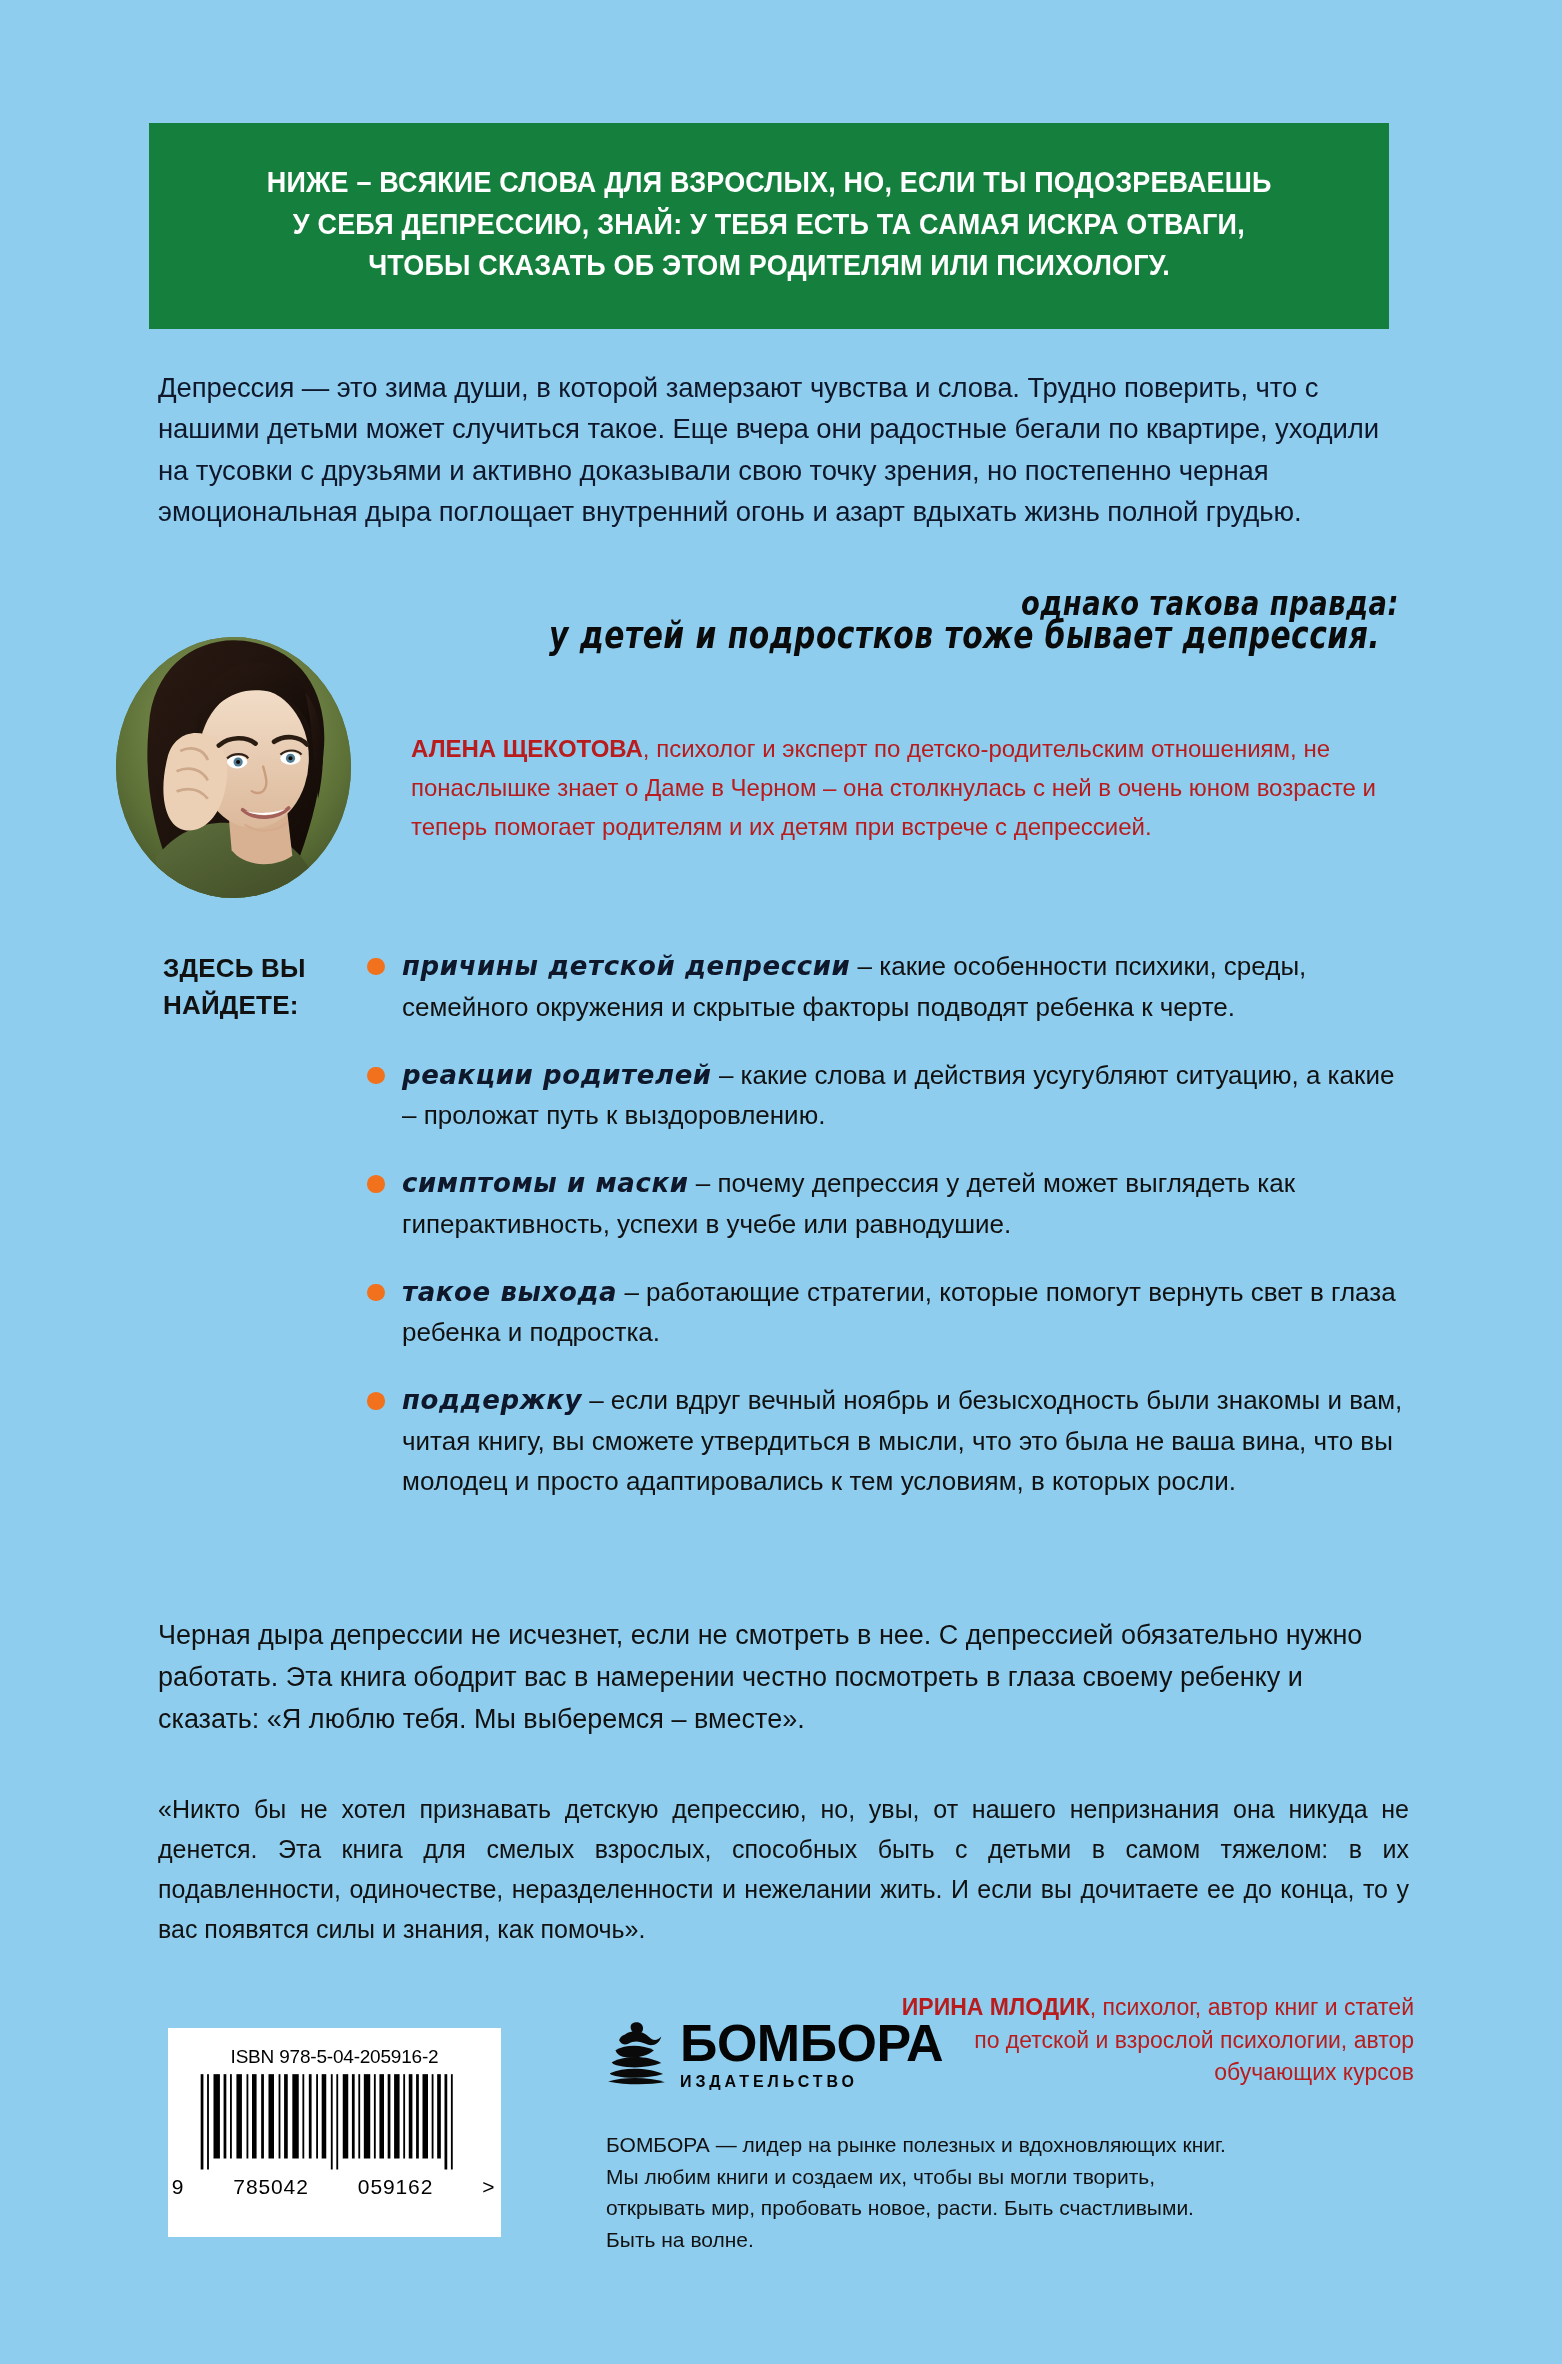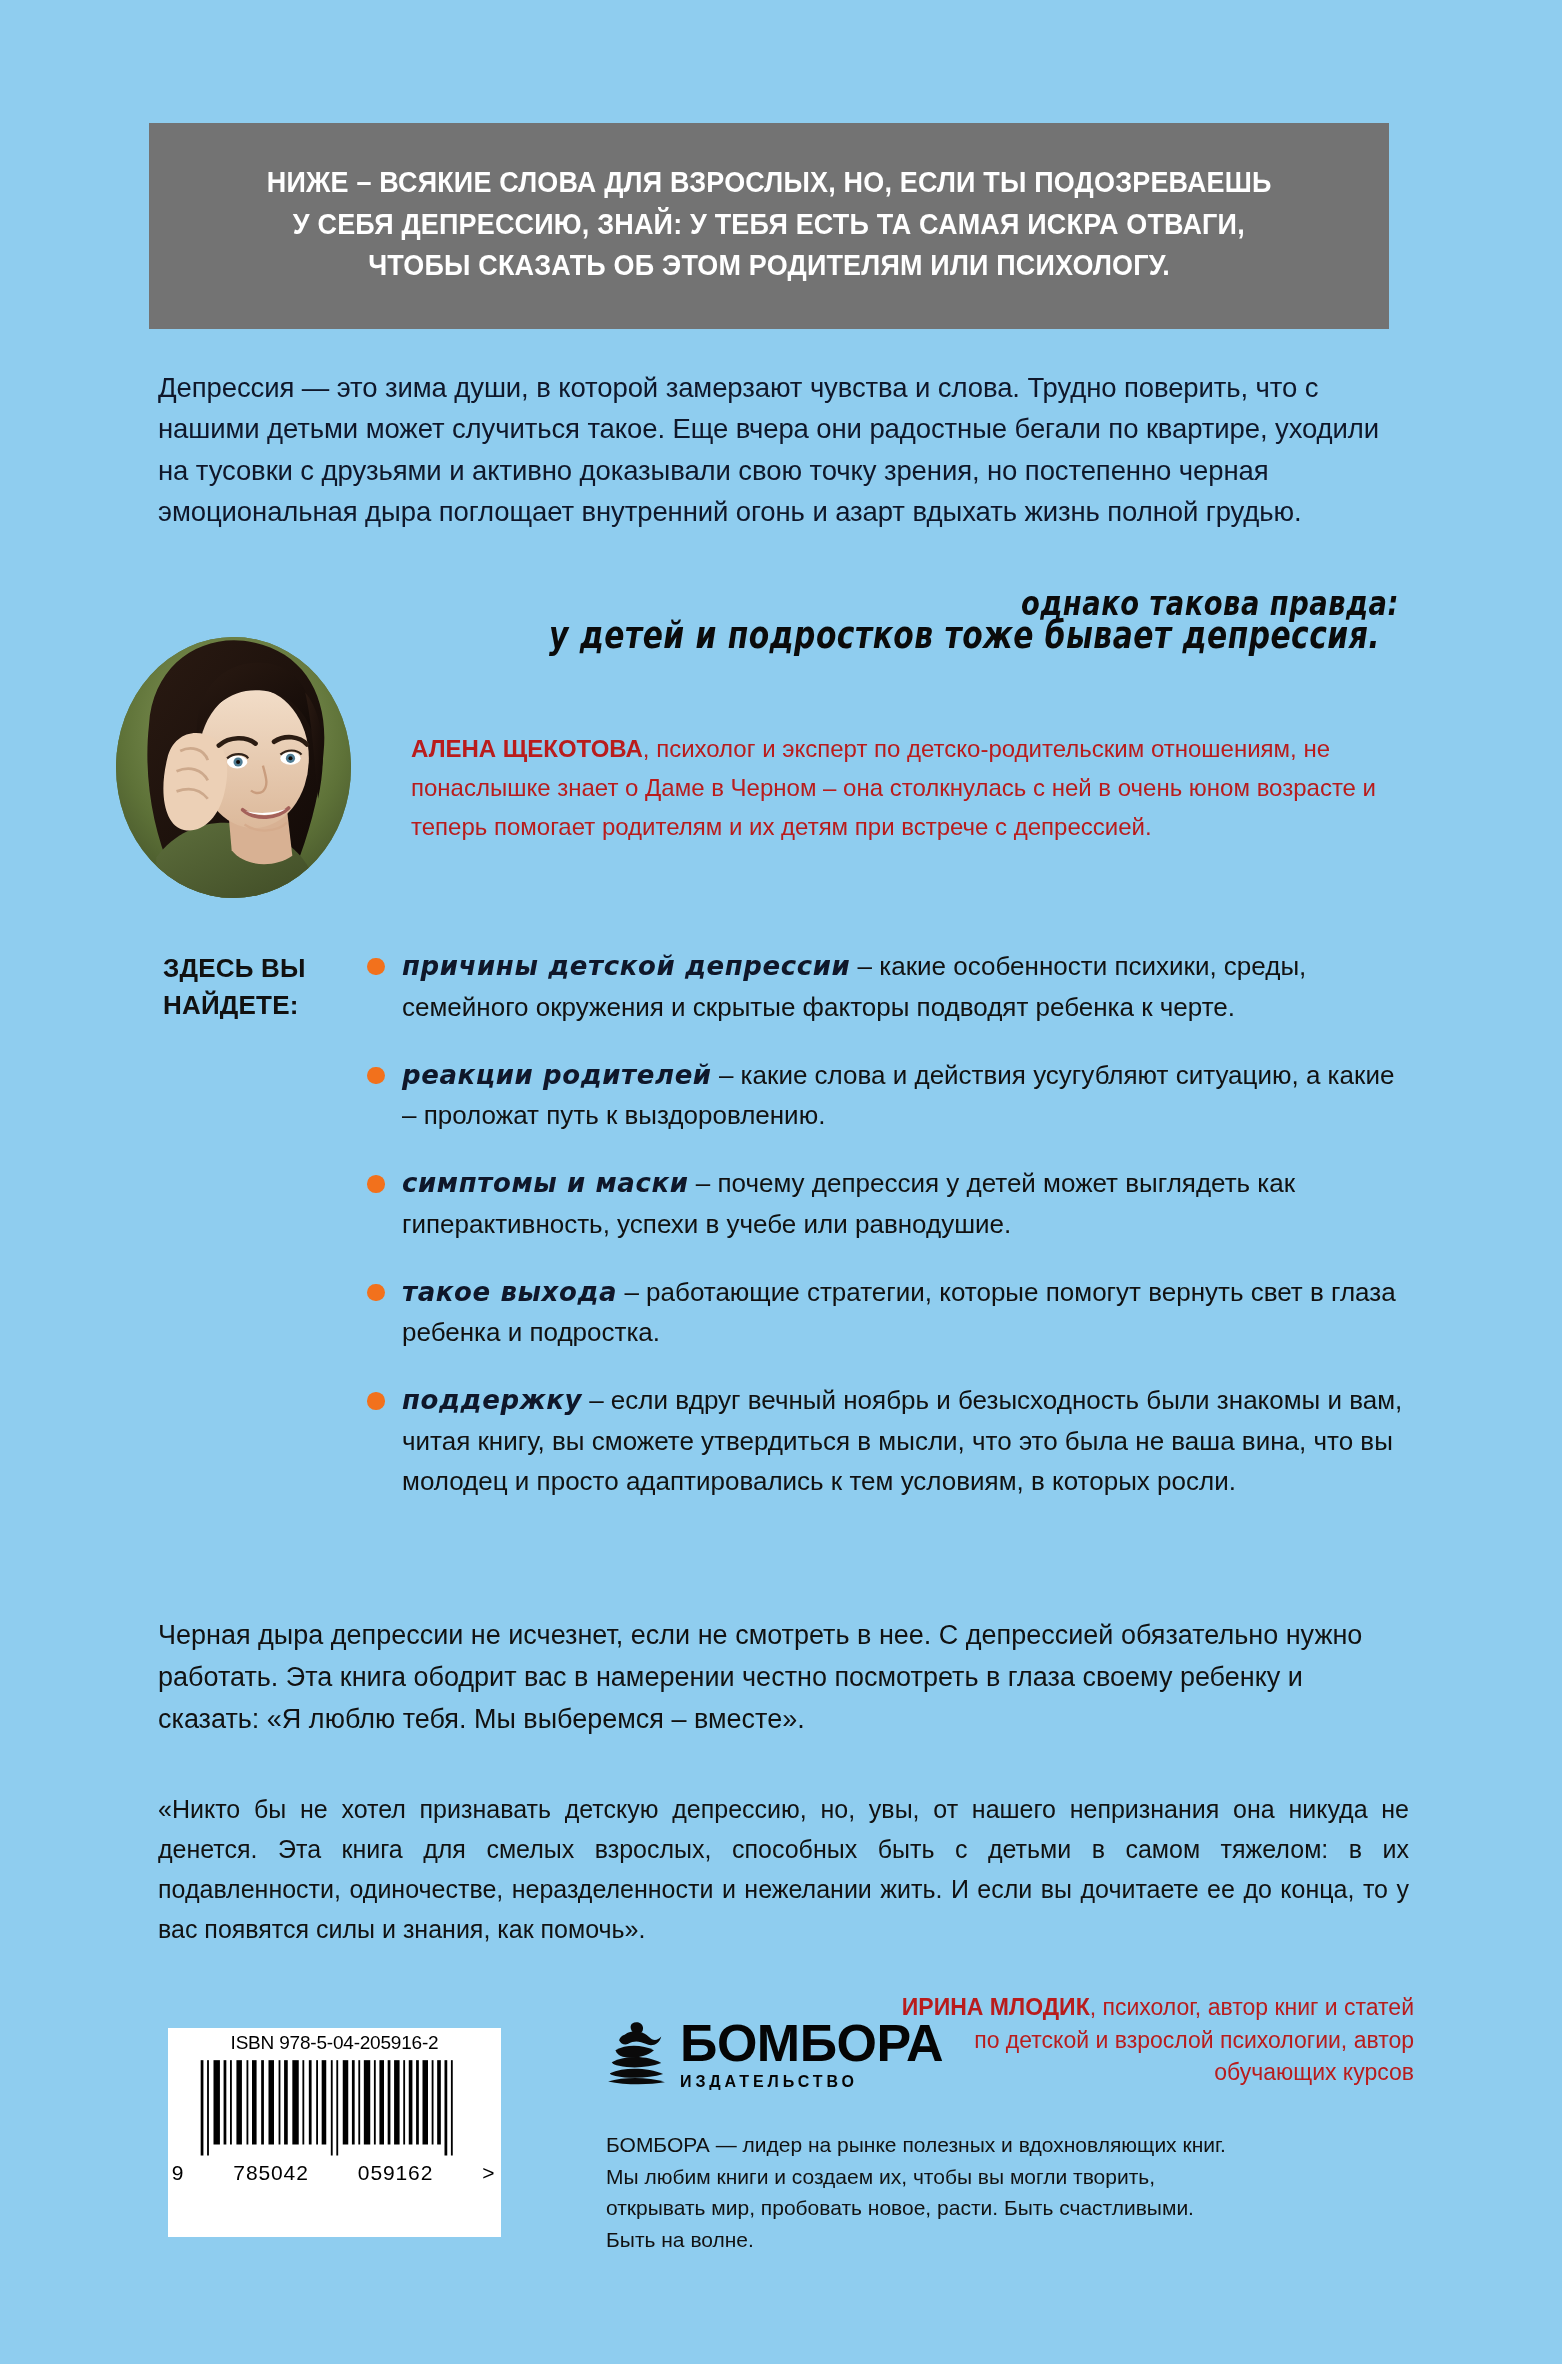--- a/index.html
+++ b/index.html
@@ -23,21 +23,21 @@
     background: #8fcdef;
   }
 
   
   .banner {
     position: absolute;
     left: 149px;
     top: 123px;
     width: 1240px;
     height: 206px;
-    background: #737373;
+    background: #15803d;
     box-sizing: border-box;
     display: flex;
     flex-direction: column;
     align-items: center;
     justify-content: center;
     padding: 5.5px 22px 9.2px 22px;
   }
   .banner-line {
     color: #ffffff;
     font-weight: bold;
@@ -176,21 +176,21 @@
     position: absolute;
     left: 168px;
     top: 2028px;
     width: 333px;
     height: 209px;
     background: #ffffff;
     display: flex;
     flex-direction: column;
     align-items: center;
     justify-content: flex-start;
-    padding-top: 4px;
+    padding-top: 18px;
     box-sizing: border-box;
   }
   .isbn-text {
     font-size: 19px;
     color: #000;
     letter-spacing: -0.2px;
     margin-bottom: 5.5px;
   }
   .bars { display: block; }
   .bar-digits {

